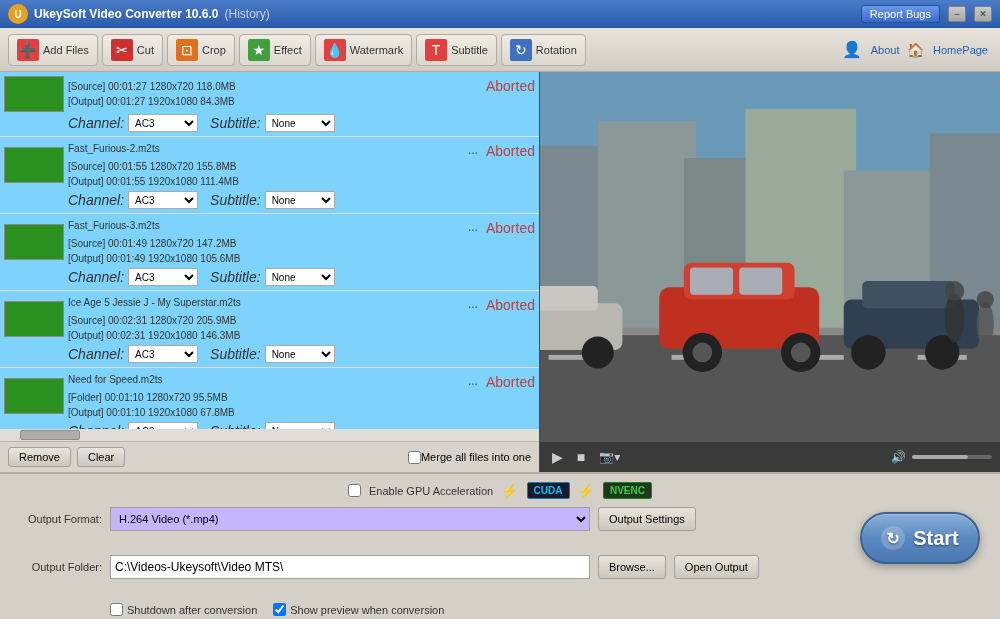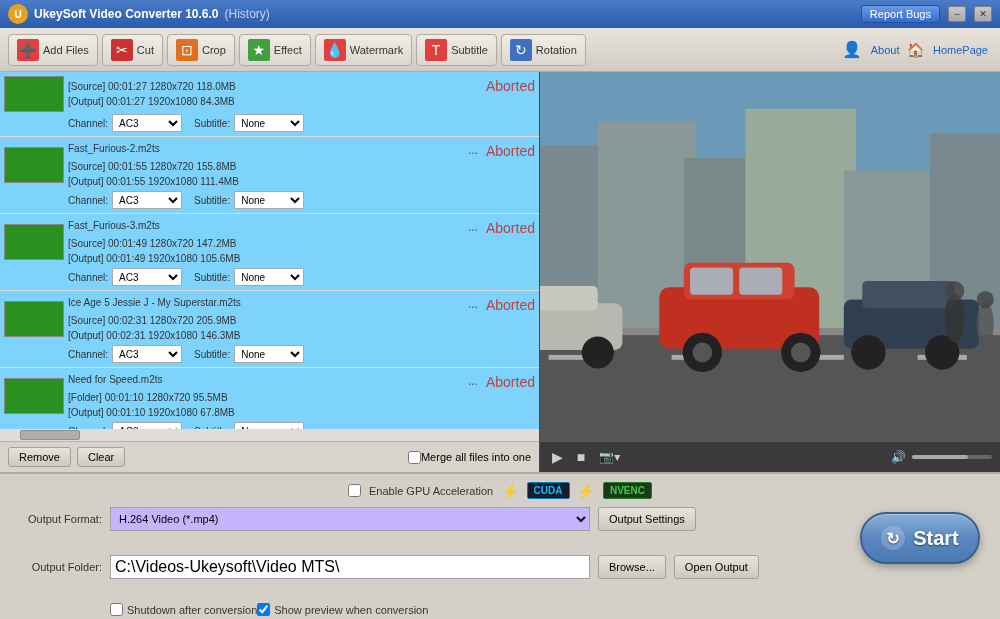--- a/index.html
+++ b/index.html
@@ -175,21 +175,21 @@
       cursor: pointer;
       padding: 0 4px;
     }
     .file-item-row2 {
       display: flex;
       align-items: center;
       gap: 4px;
       margin-top: 2px;
       padding-left: 64px;
     }
-    .label-sm { font-size: 10px; color: #333; }
+    .label-sm { font-size: 14px; color: #333; font-style: italic; }
     .select-sm {
       font-size: 10px;
       height: 18px;
       border: 1px solid #aaa;
       background: white;
       padding: 0 2px;
       width: 70px;
     }
 
     
@@ -341,38 +341,39 @@
       background: #c4b5fd;
       font-size: 11px;
       padding: 0 4px;
       max-width: 480px;
     }
     .folder-input {
       flex: 1;
       height: 24px;
       border: 1px solid #a0a0a0;
       background: white;
-      font-size: 16px;
+      font-size: 12px;
       padding: 0 4px;
       max-width: 480px;
     }
     .output-settings-btn, .browse-btn, .open-output-btn {
       padding: 3px 10px;
       background: linear-gradient(to bottom, #e8e4dc, #ccc8c0);
       border: 1px solid #a0a0a0;
       border-radius: 3px;
       cursor: pointer;
       font-size: 11px;
       height: 24px;
       white-space: nowrap;
     }
 
     #options-row {
       display: flex;
       align-items: center;
+      gap: 16px;
       padding-left: 98px;
     }
     .checkbox-label {
       display: flex;
       align-items: center;
       gap: 4px;
       font-size: 11px;
       color: #333;
     }
     .checkbox-label input { margin: 0; }

